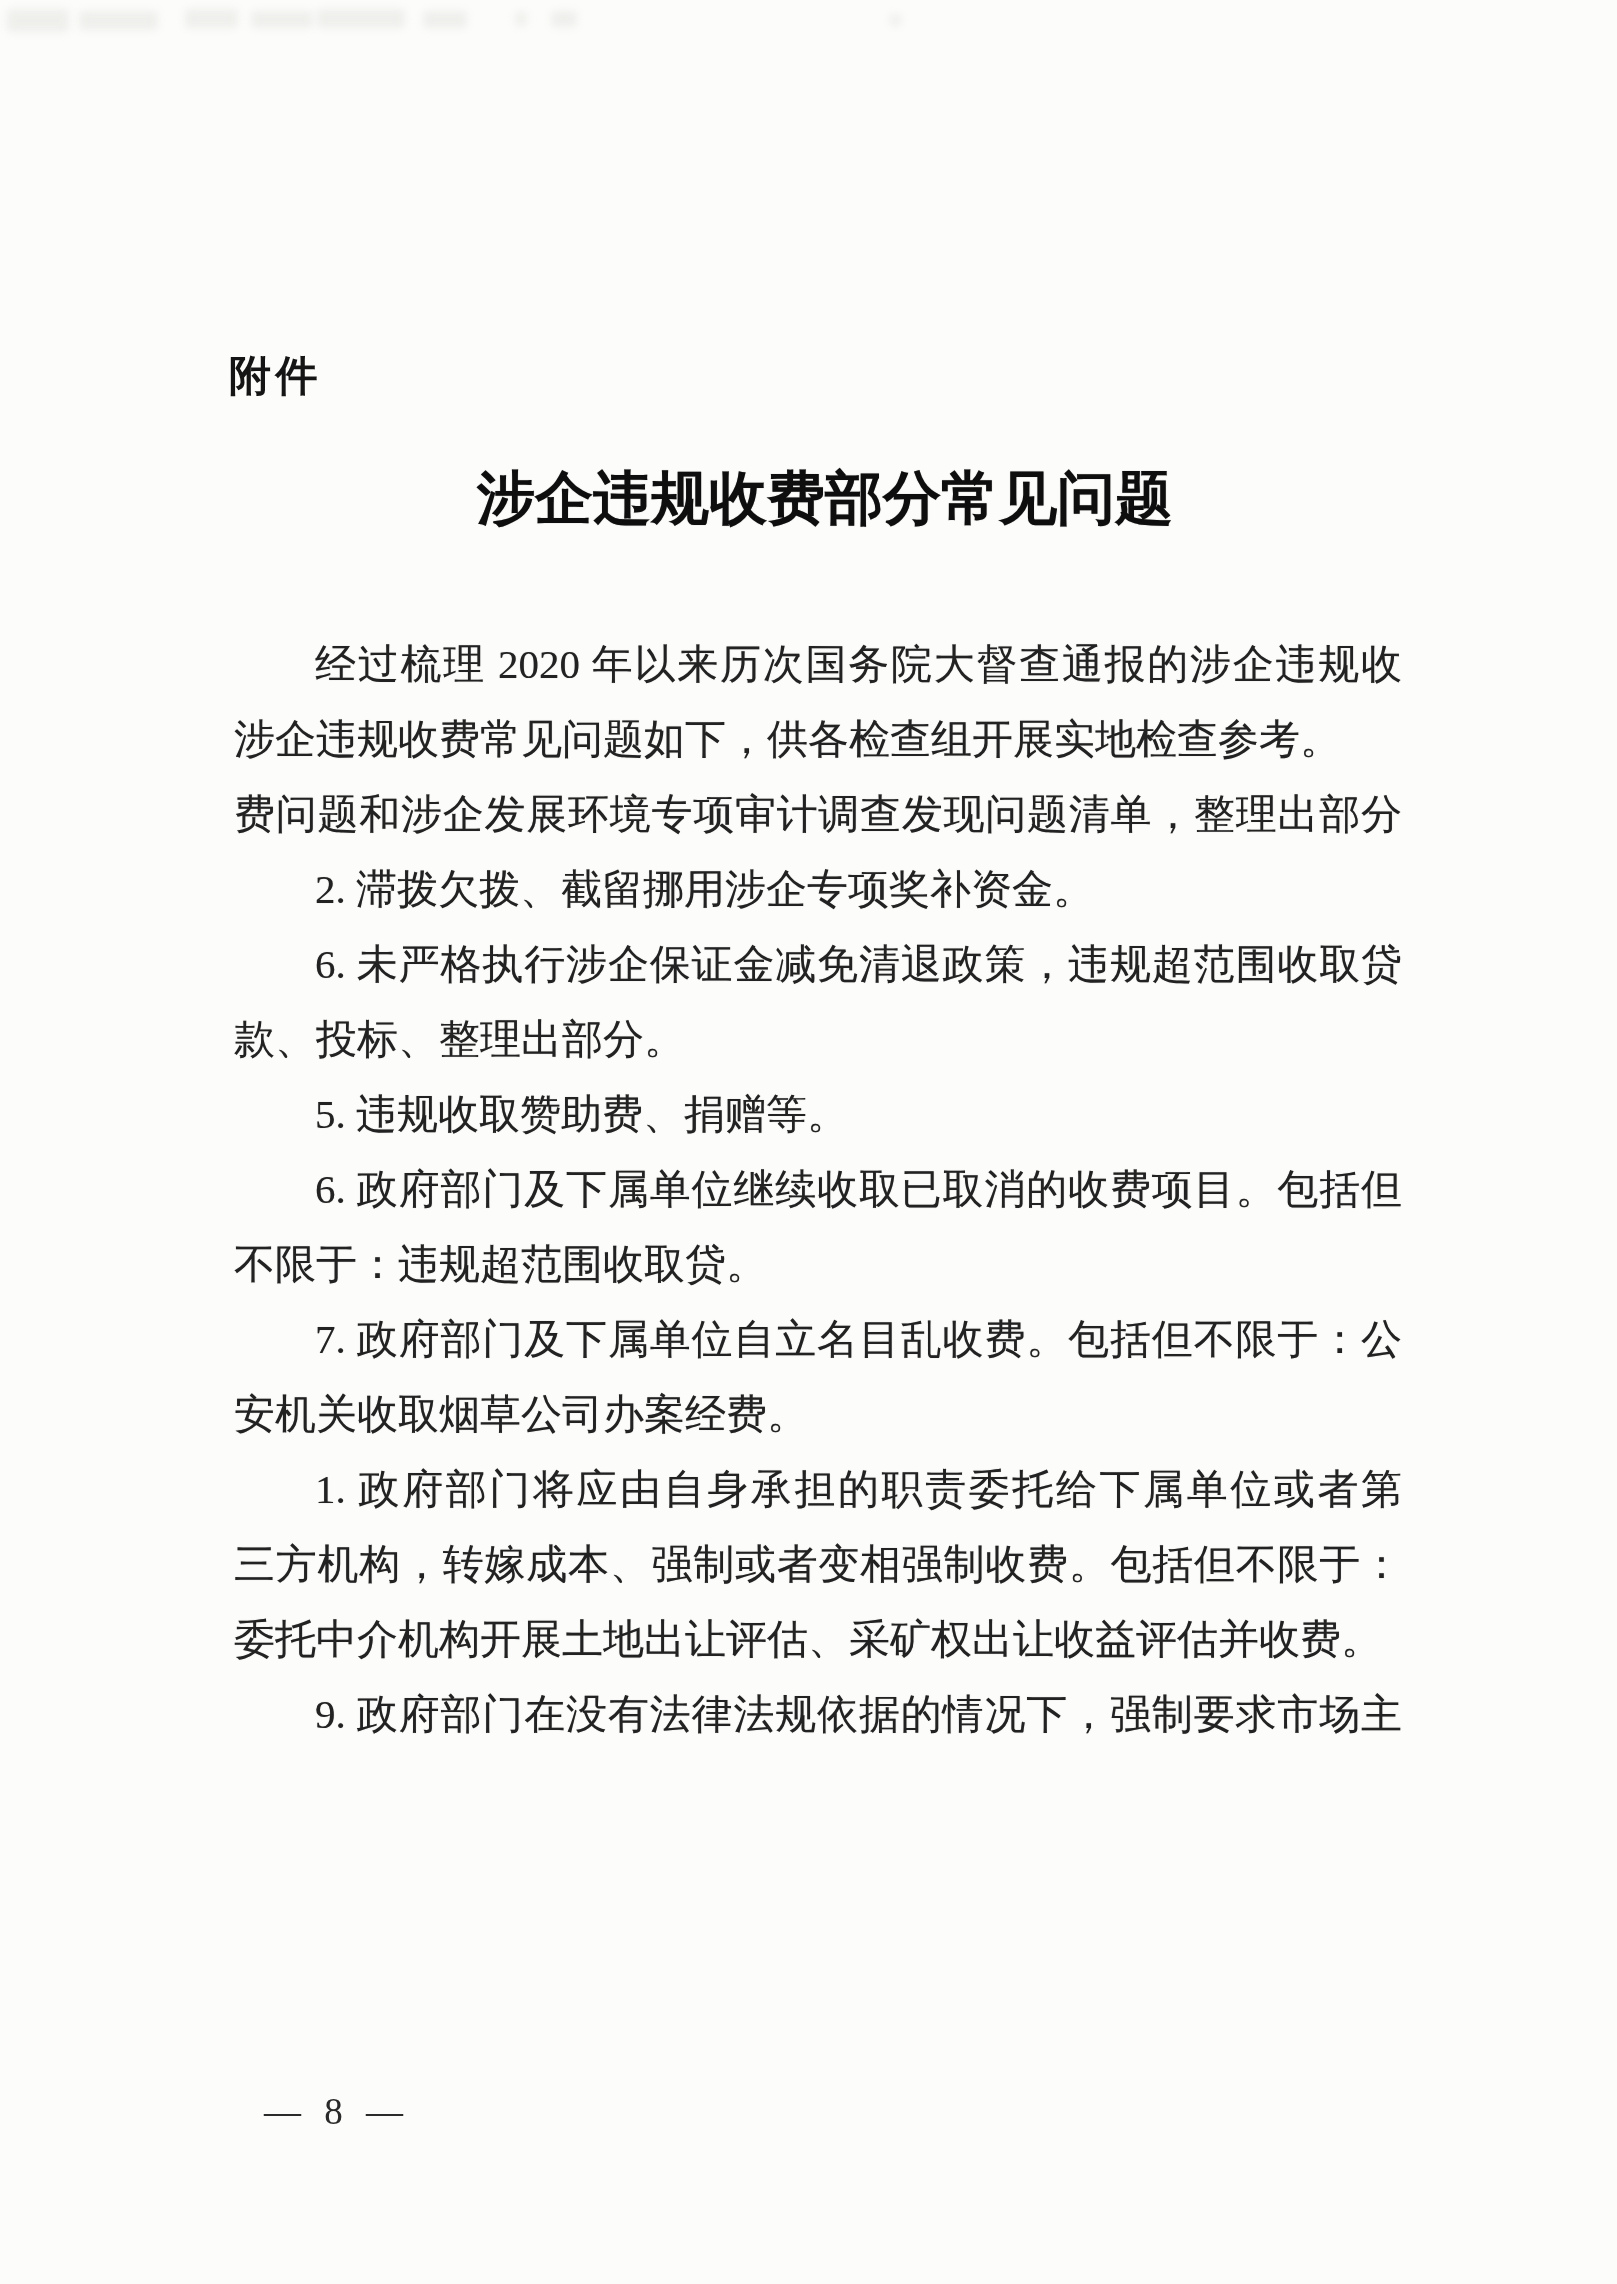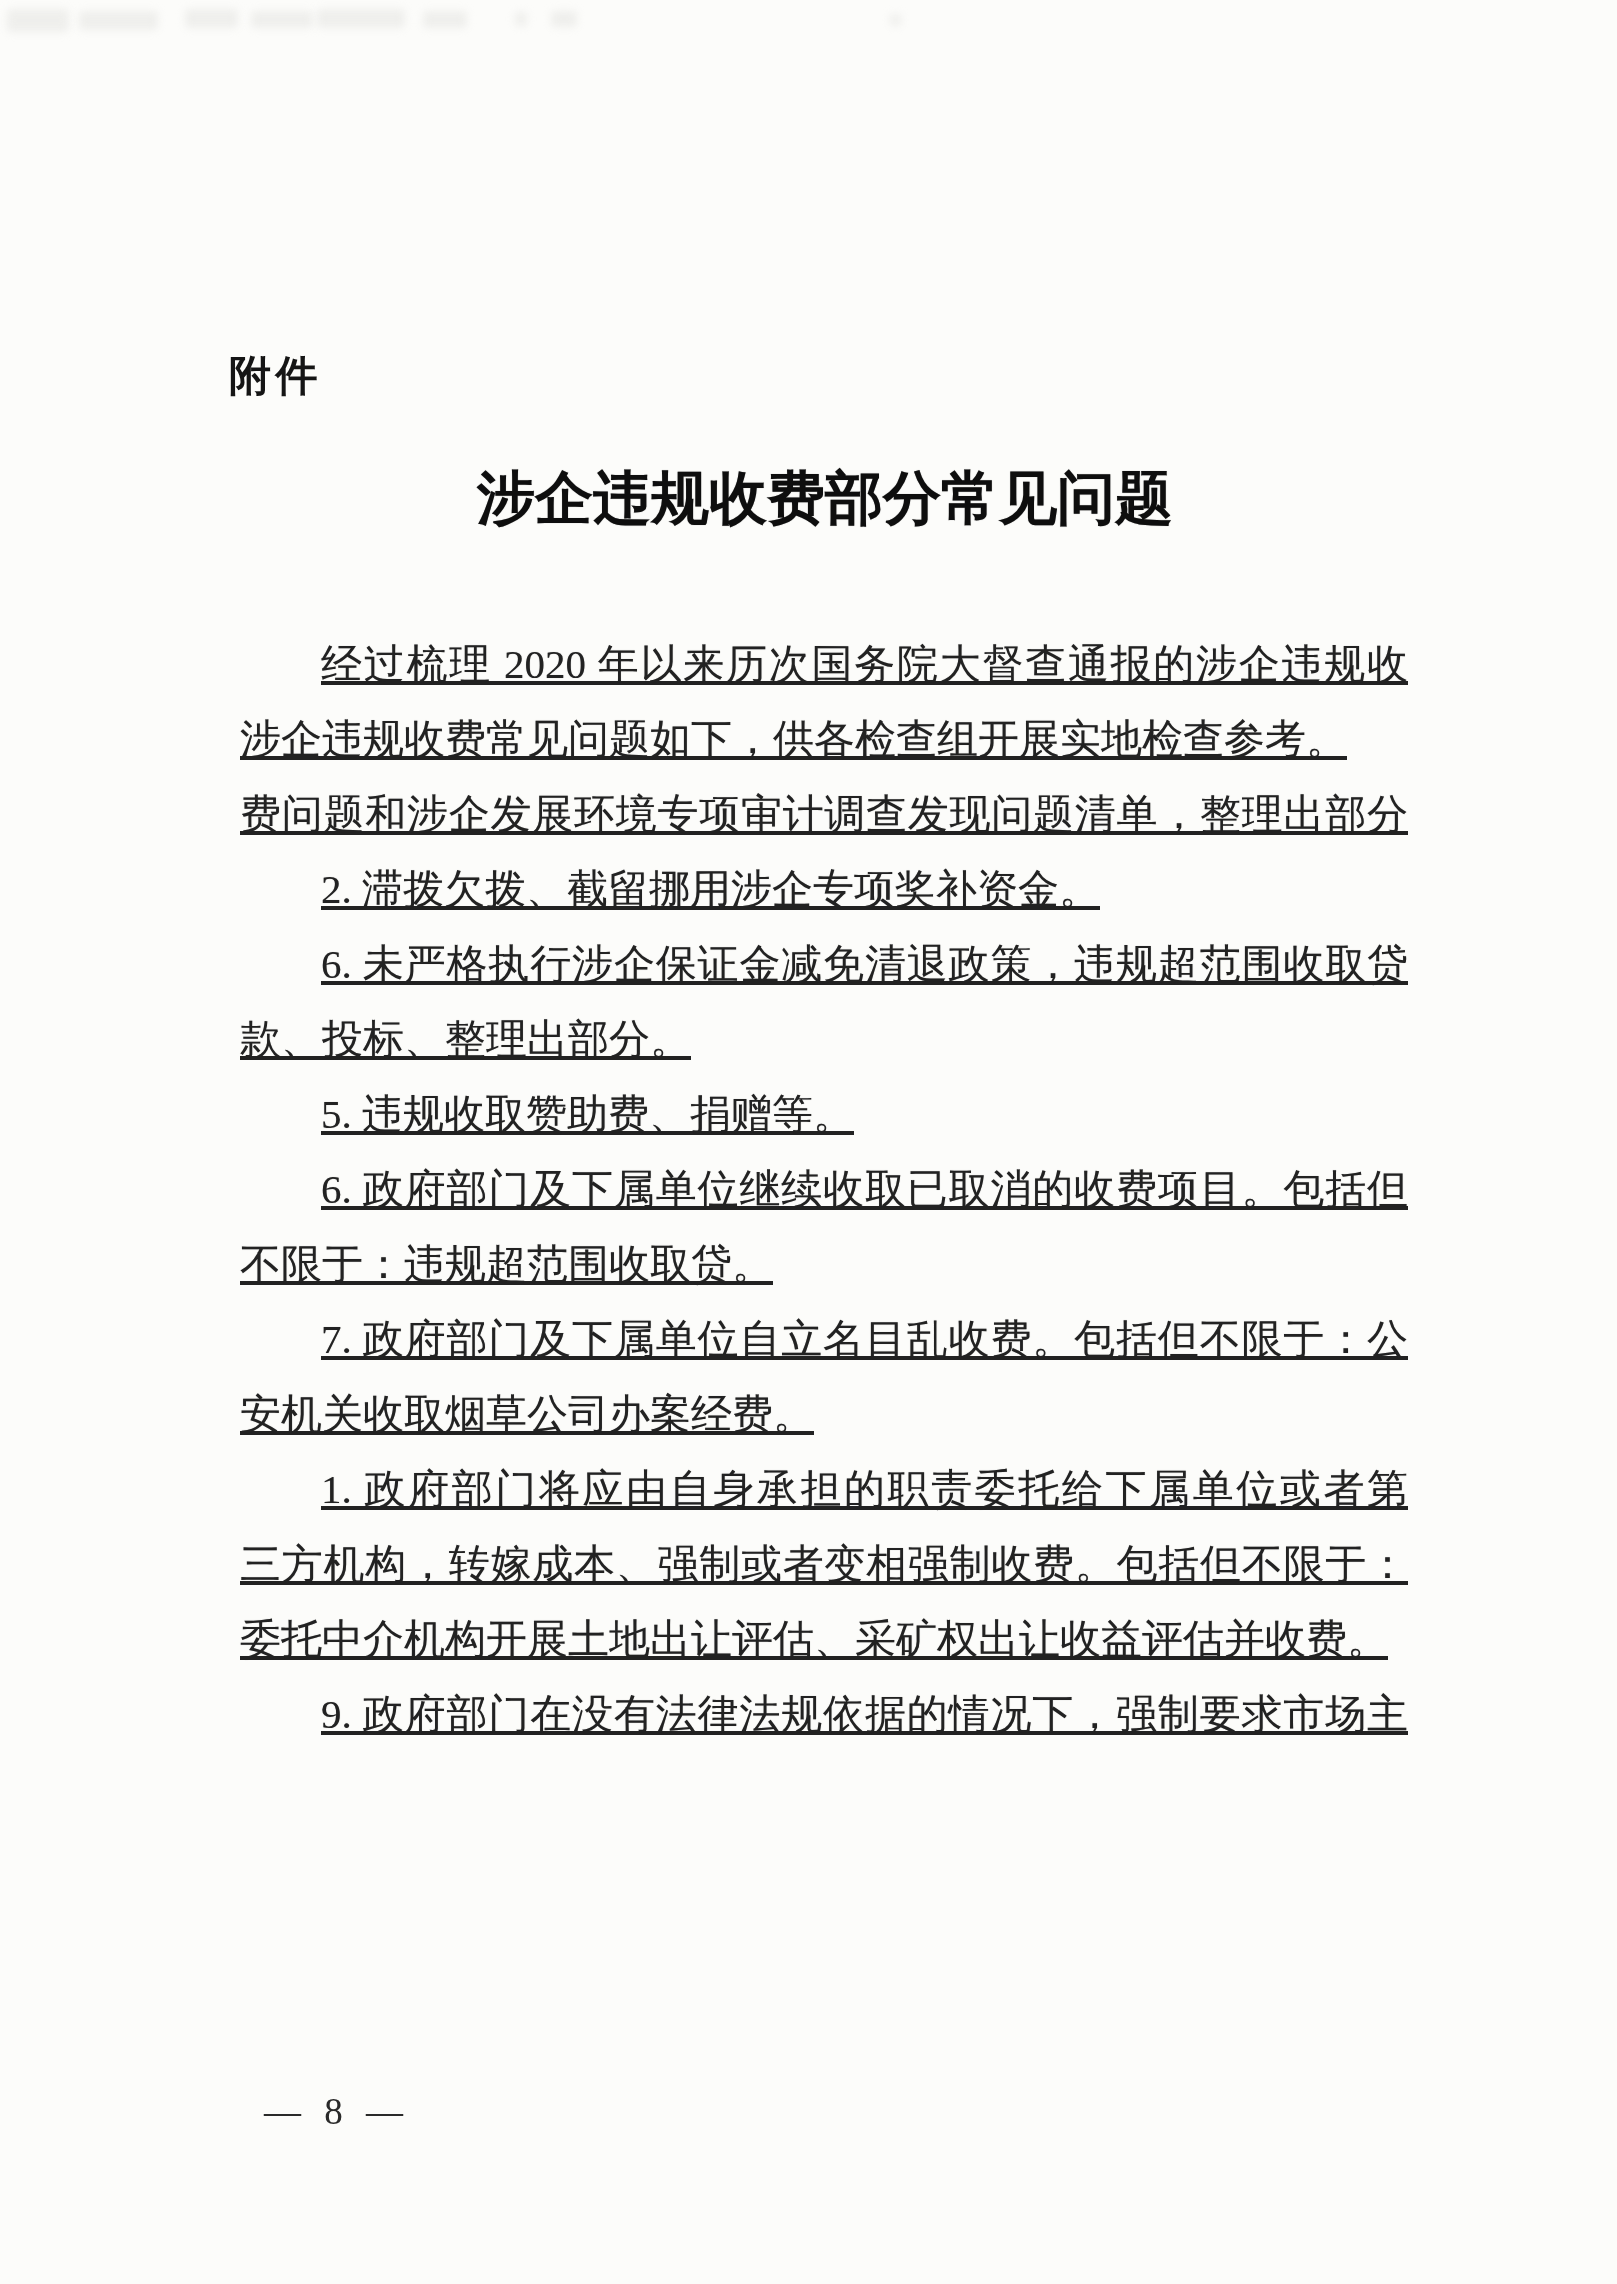--- a/index.html
+++ b/index.html
@@ -44,28 +44,27 @@
     text-align: center;
     font-size: 58px;
     line-height: 70px;
     font-weight: bold;
     letter-spacing: 0px;
     color: #0e0e0e;
     text-shadow: 0 0 0.9px rgba(0,0,0,0.45);
   }
   .body-text {
     position: absolute;
-    left: 240px;
+    left: 234px;
     top: 627px;
     width: 1168px;
     font-size: 41px;
     line-height: 75px;
     color: #222222;
     text-shadow: 0 0 0.9px rgba(0,0,0,0.35);
-    text-decoration: underline;
   }
   .para { margin: 0; }
   .line {
     text-align: justify;
     text-align-last: justify;
   }
   .line.start { text-indent: 81px; }
   .line.end { text-align-last: left; }
   .page-number {
     position: absolute;

